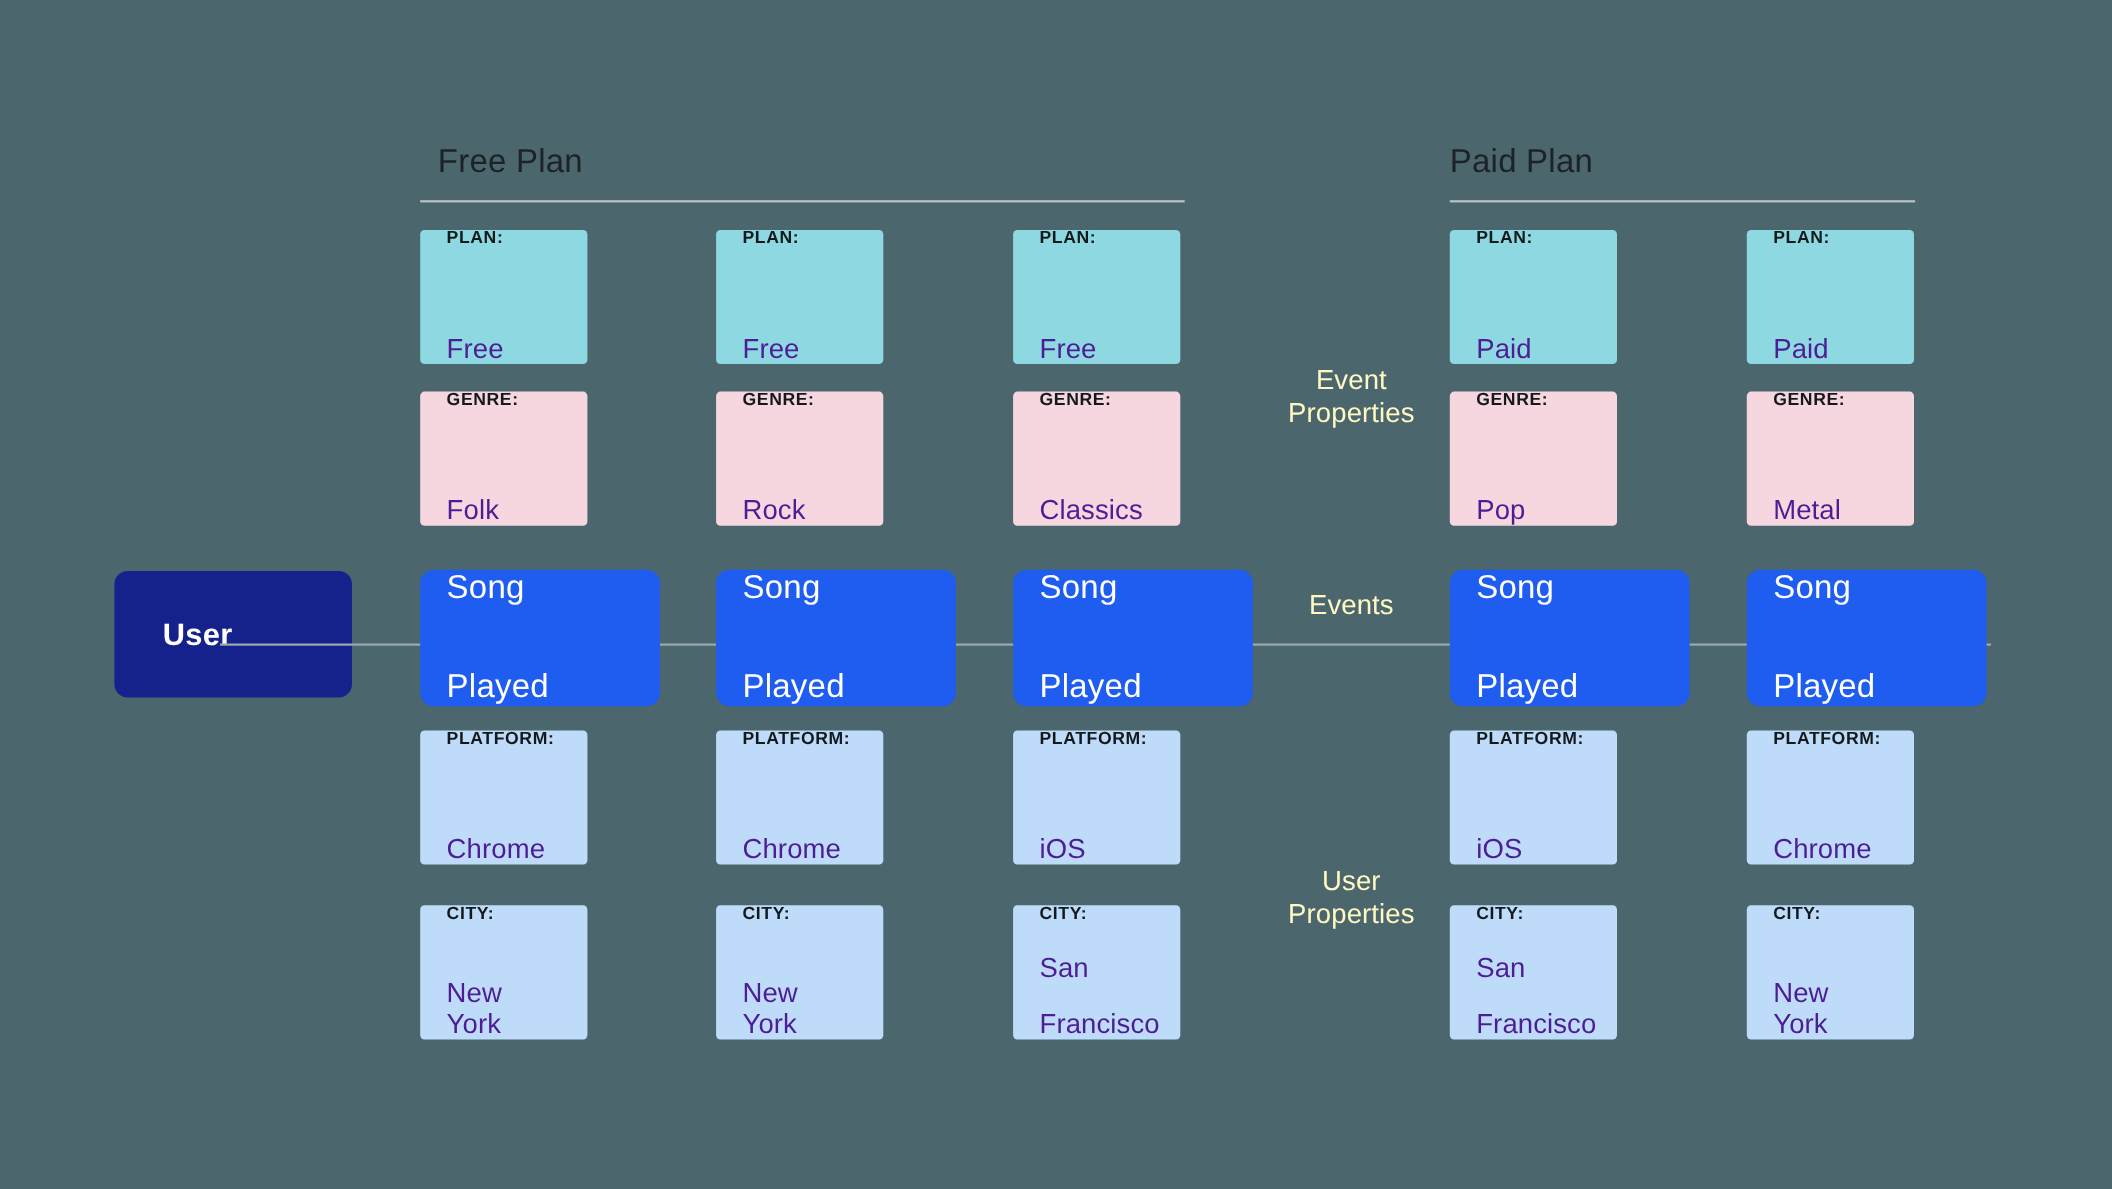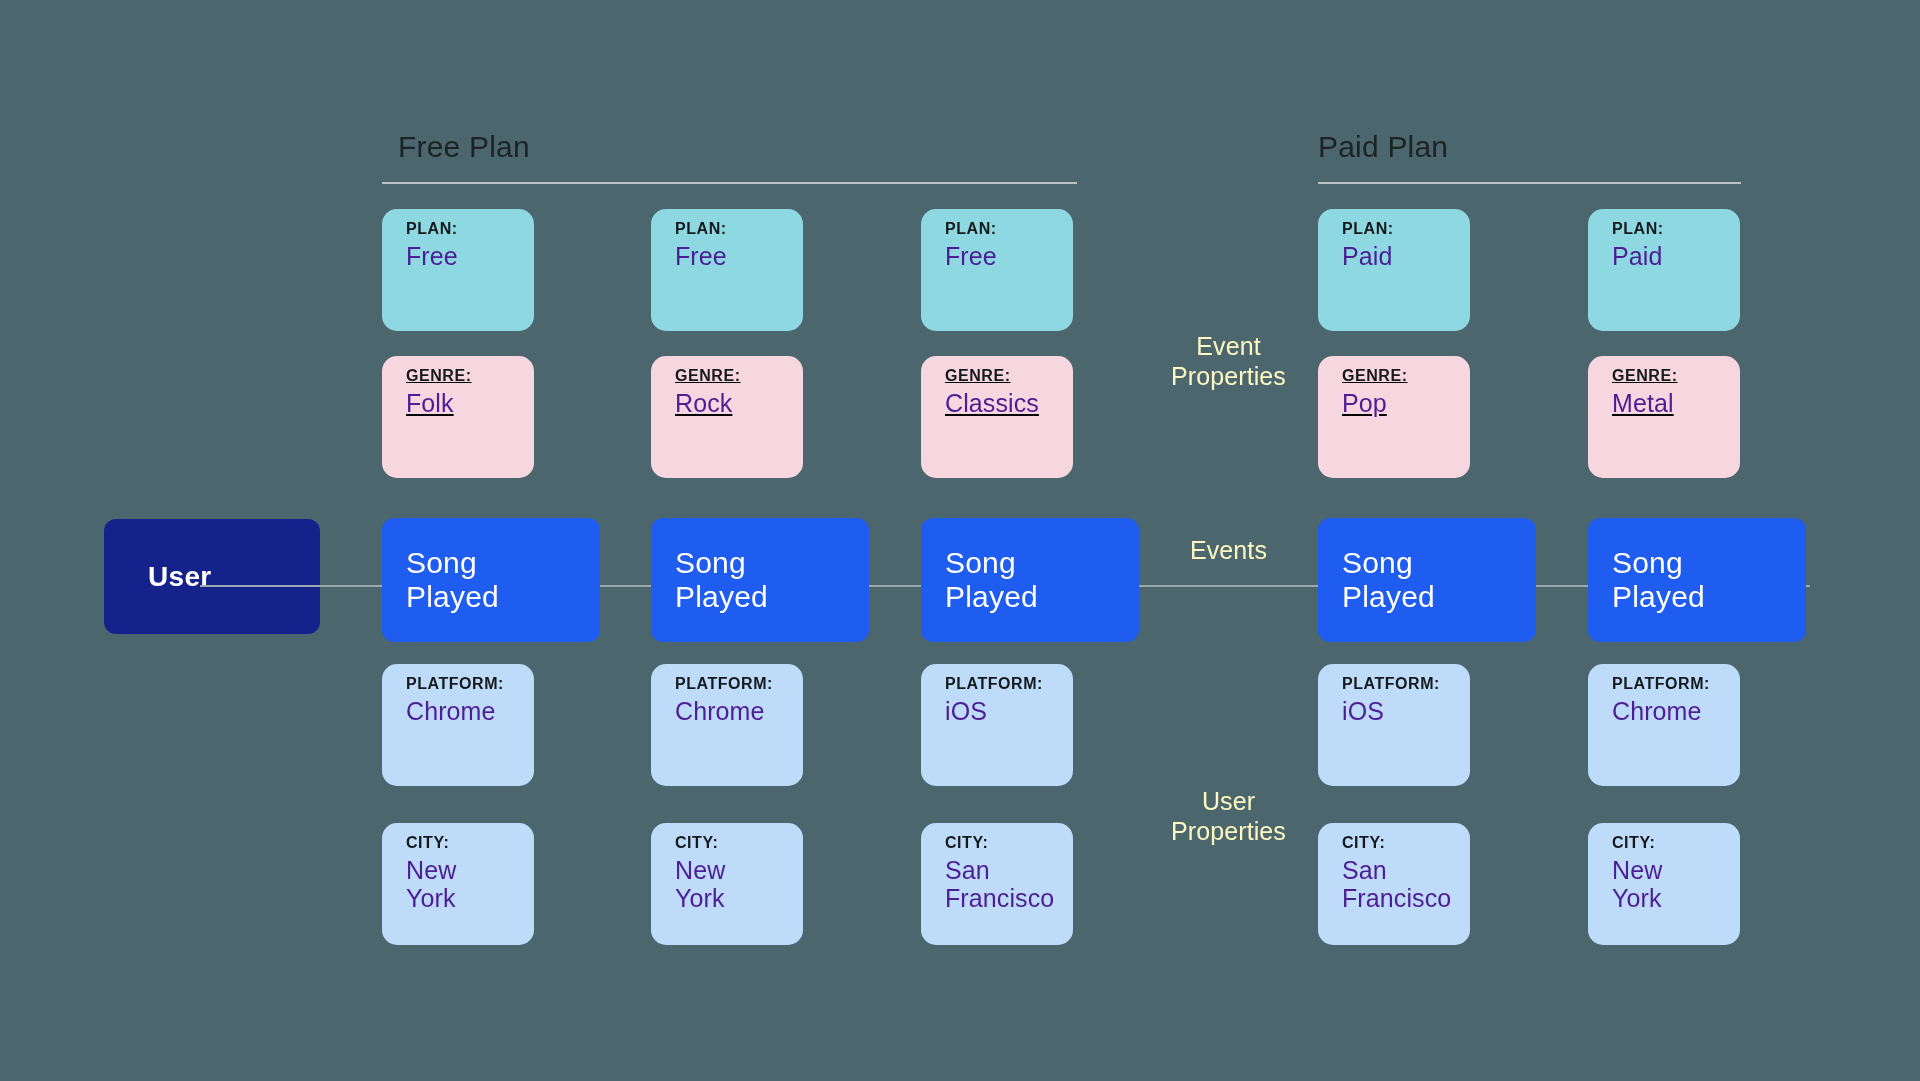--- a/index.html
+++ b/index.html
@@ -34,58 +34,58 @@
   }
   .section-rule {
     position: absolute;
     height: 2px;
     background: #b9c3c6;
   }
 
   
   .card {
     position: absolute;
-    border-radius: 15px;
+    border-radius: 4px;
     box-sizing: border-box;
-    padding: 12px 24px;
+    padding: 0 24px;
     display: flex;
     flex-direction: column;
-    justify-content: flex-start;
+    justify-content: space-between;
   }
   .card .key {
     font-size: 16px;
     font-weight: 700;
     letter-spacing: 0.55px;
     color: #14191c;
     line-height: 1.05;
     margin-bottom: 4px;
   }
   .card .val {
     font-size: 25px;
     font-weight: 400;
     color: #4c1d95;
     line-height: 1.12;
     letter-spacing: 0.1px;
   }
 
   .card.plan   { background: #8ed9e1; }
-  .card.genre  { background: #f7d7df; text-decoration: underline; }
+  .card.genre  { background: #f7d7df; }
   .card.userprop { background: #bedcfa; }
 
   
   .event-box {
     position: absolute;
     border-radius: 12px;
     background: #1f5cf0;
     color: #ffffff;
     box-sizing: border-box;
     padding: 0 24px;
     display: flex;
     flex-direction: column;
-    justify-content: center;
+    justify-content: space-between;
     font-size: 30px;
     line-height: 1.14;
     letter-spacing: 0.2px;
     z-index: 3;
   }
   .event-box .ln { display: block; white-space: nowrap; }
 
   
   .user-box {
     position: absolute;

